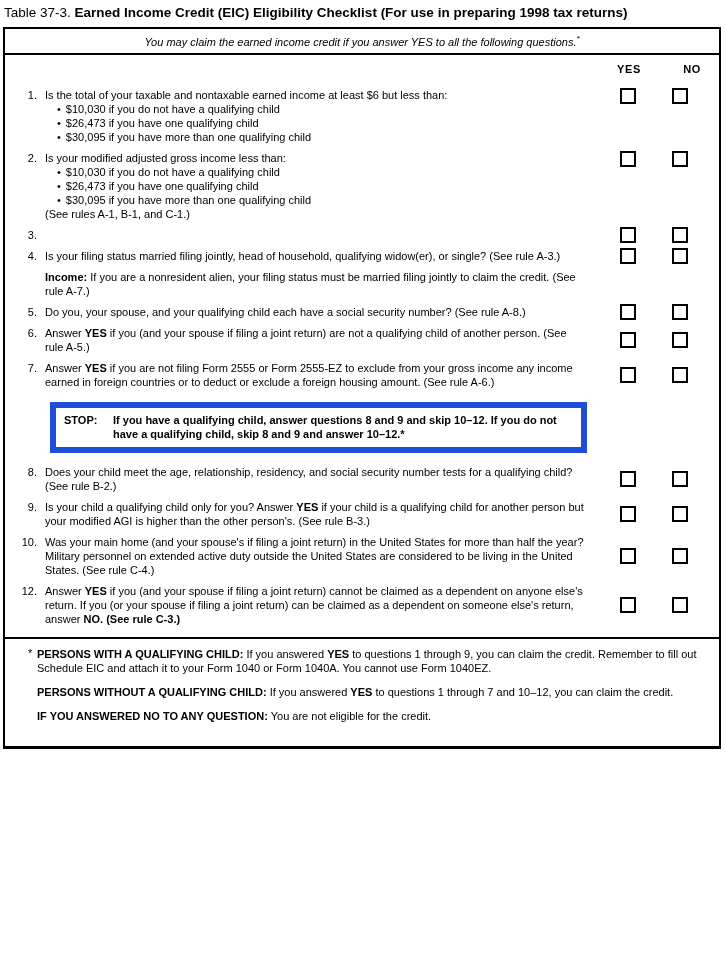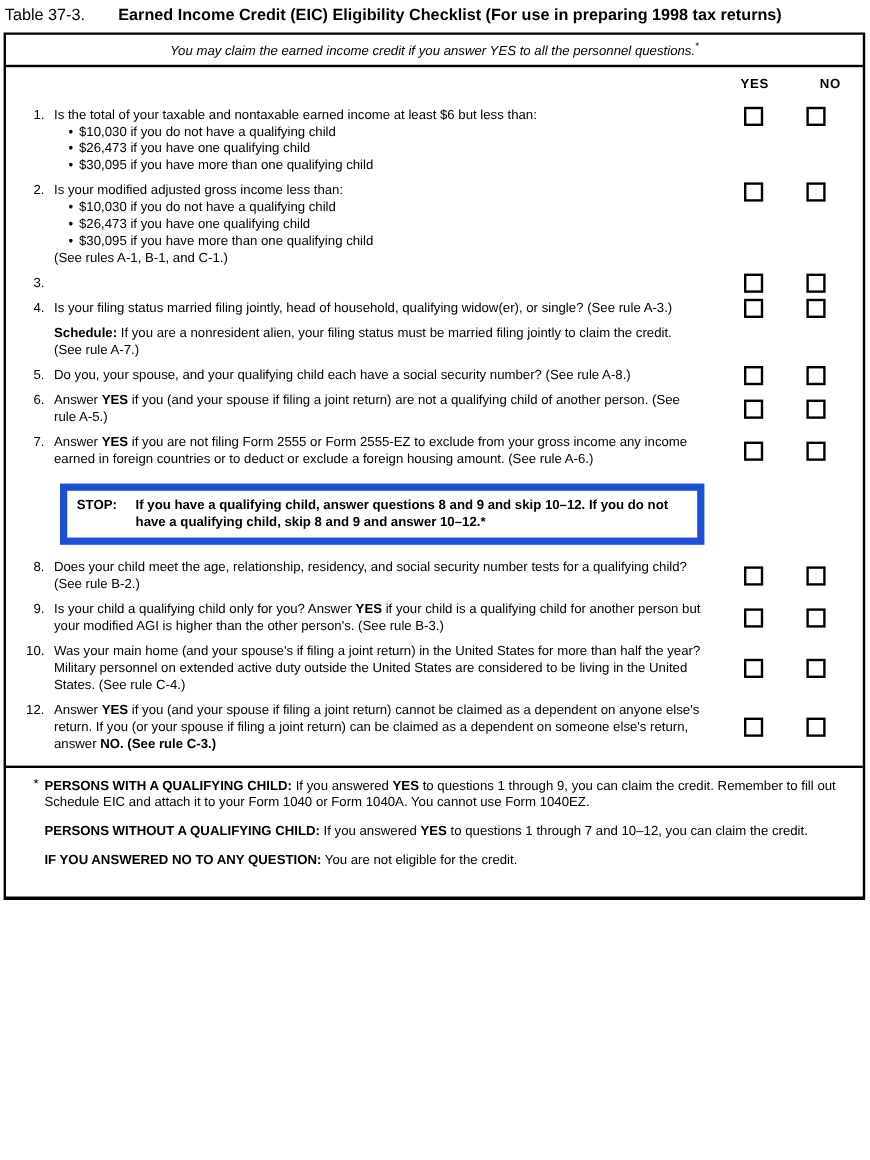--- a/index.html
+++ b/index.html
@@ -5,21 +5,21 @@
   * { box-sizing: border-box; }
   html,body { margin:0; padding:0; }
   body {
     width:725px; height:967px; background:#fff; color:#000;
     font-family:"Liberation Sans", sans-serif;
     font-size:11px; line-height:14px;
     -webkit-font-smoothing:none;
   }
   .b { font-weight:bold; }
   .page-title { margin:5px 0 7px 4px; font-size:13.5px; line-height:15px; }
-  .page-title .main { font-weight:bold;margin-left:24px; }
+  .page-title .main { font-weight:bold; }
   .outer {
     margin:0 4px 0 3px;
     border:2px solid #000;
     border-bottom-width:3px;
   }
   .subtitle-row {
     text-align:center; font-style:italic;
     padding:3px 0 4px 0;
     border-bottom:2px solid #000;
   }
@@ -68,21 +68,21 @@
 
 <div>
 
   <div class="page-title">
     <span>Table 37-3.</span>
     <span class="main">Earned Income Credit (EIC) Eligibility Checklist (For use in preparing 1998 tax returns)</span>
   </div>
 
   <div class="outer">
 
-    <div class="subtitle-row"><span>You may claim the earned income credit if you answer YES to all the personnel questions.</span><sup>*</sup></div>
+    <div class="subtitle-row"><span>You may claim the earned income credit if you answer YES to all the following questions.</span><sup>*</sup></div>
 
     <div class="content">
       <div class="cols-header">
         <span class="col-label yes">YES</span>
         <span class="col-label no">NO</span>
       </div>
       <div>
           <div class="q-row align-top">
             <span class="q-num">1.</span>
             <div class="q-text">
@@ -133,21 +133,21 @@
             <span class="q-num">4.</span>
             <div class="q-text">
               <div class="para"><span>Is your filing status married filing jointly, head of household, qualifying widow(er), or single? (See rule A-3.)</span></div>
             </div>
             <span class="checkbox cb-yes"></span>
             <span class="checkbox cb-no"></span>
           </div>
           <div class="q-row align-center">
             <span class="q-num"></span>
             <div class="q-text">
-              <div class="para"><span class="b">Schedule:</span><span> If you are a nonresident alien, your filing status must be married filing jointly to claim the credit. (See rule A-7.)</span></div>
+              <div class="para"><span class="b">Income:</span><span> If you are a nonresident alien, your filing status must be married filing jointly to claim the credit. (See rule A-7.)</span></div>
             </div>
           </div>
           <div class="q-row align-center">
             <span class="q-num">5.</span>
             <div class="q-text">
               <div class="para"><span>Do you, your spouse, and your qualifying child each have a social security number? (See rule A-8.)</span></div>
             </div>
             <span class="checkbox cb-yes"></span>
             <span class="checkbox cb-no"></span>
           </div>

